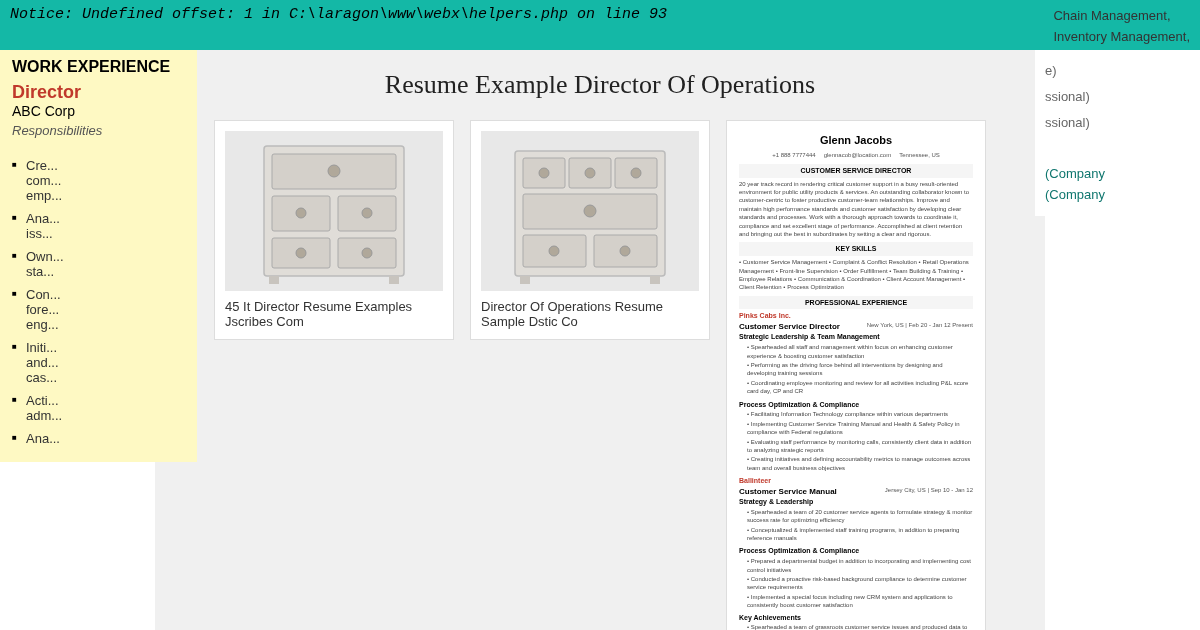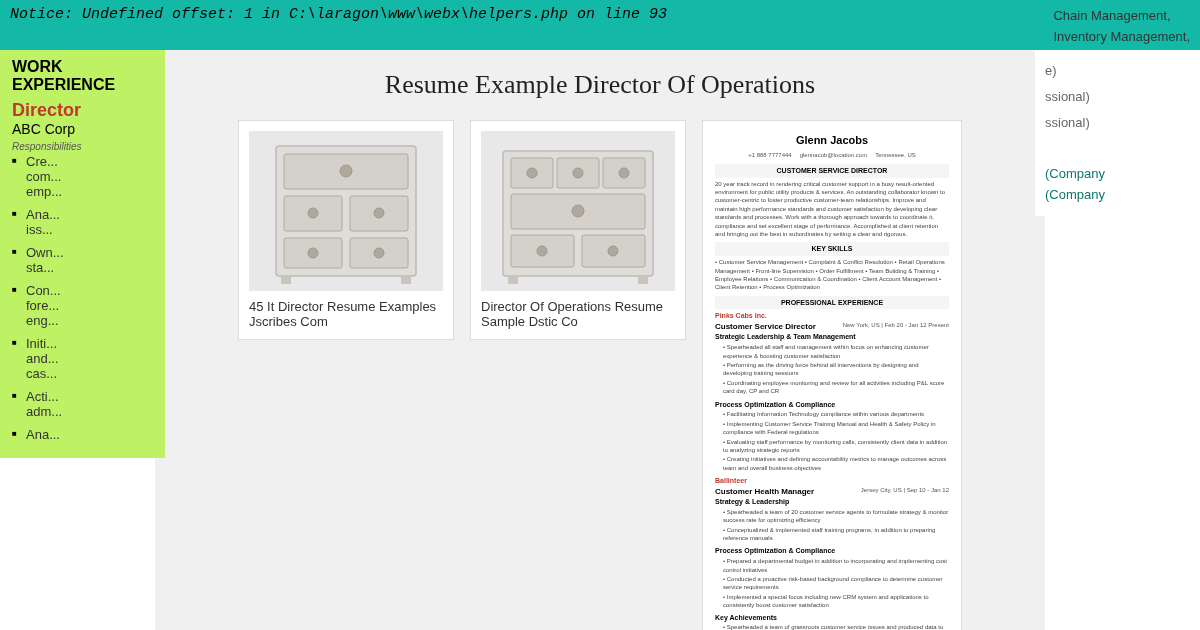--- a/index.html
+++ b/index.html
@@ -28,46 +28,46 @@
     .notice-text {
       flex: 1;
       max-width: 860px;
     }
 
     
     .left-panel {
       position: absolute;
       left: 0;
       top: 50px;
-      width: 165px;
-      background: #bef264;
+      width: 197px;
+      background: #fef9c3;
       padding: 8px 12px;
       z-index: 10;
     }
     .work-experience-title {
       font-weight: bold;
       font-size: 16px;
       color: #000;
       margin-bottom: 6px;
     }
     .director-title {
       font-weight: bold;
       font-size: 18px;
       color: #c0392b;
     }
     .company-name {
       font-size: 14px;
       color: #000;
       margin-bottom: 4px;
     }
     .responsibilities-label {
-      font-size: 10px;
+      font-size: 13px;
       color: #555;
       font-style: italic;
-      margin-bottom: 2px;
+      margin-bottom: 20px;
     }
     .bullet-list {
       list-style: none;
       padding: 0;
     }
     .bullet-list li {
       font-size: 13px;
       color: #333;
       margin-bottom: 8px;
       padding-left: 14px;
@@ -128,21 +128,21 @@
       gap: 16px;
       justify-content: center;
       align-items: flex-start;
     }
 
     
     .furniture-card {
       background: #fff;
       border: 1px solid #ddd;
       padding: 10px;
-      width: 216px;
+      width: 240px;
       flex-shrink: 0;
     }
     .furniture-img {
       width: 100%;
       height: 160px;
       background: #e8e8e8;
       display: flex;
       align-items: center;
       justify-content: center;
       margin-bottom: 8px;
@@ -374,21 +374,21 @@
           <div style="font-size:7px; font-weight:bold; color:#000; margin-bottom:1px;">Process Optimization &amp; Compliance</div>
           <div class="resume-bullet">• Facilitating Information Technology compliance within various departments</div>
           <div class="resume-bullet">• Implementing Customer Service Training Manual and Health &amp; Safety Policy in compliance with Federal regulations</div>
           <div class="resume-bullet">• Evaluating staff performance by monitoring calls, consistently client data in addition to analyzing strategic reports</div>
           <div class="resume-bullet">• Creating initiatives and defining accountability metrics to manage outcomes across team and overall business objectives</div>
         </div>
         <div>
           <span class="resume-company">Ballinteer</span>
         </div>
         <div style="overflow:hidden;">
-          <span class="resume-job-title">Customer Health Manager</span>
+          <span class="resume-job-title">Customer Service Manual</span>
           <span class="resume-dates">
             <span>Jersey City, US</span>
             | <span>Sep 10 - Jan 12</span>
           </span>
         </div>
         <div style="clear:both; margin-bottom:4px;">
           <div style="font-size:7px; font-weight:bold; color:#000; margin-bottom:1px;">Strategy &amp; Leadership</div>
           <div class="resume-bullet">• Spearheaded a team of 20 customer service agents to formulate strategy &amp; monitor success rate for optimizing efficiency</div>
           <div class="resume-bullet">• Conceptualized &amp; implemented staff training programs, in addition to preparing reference manuals</div>
         </div>

